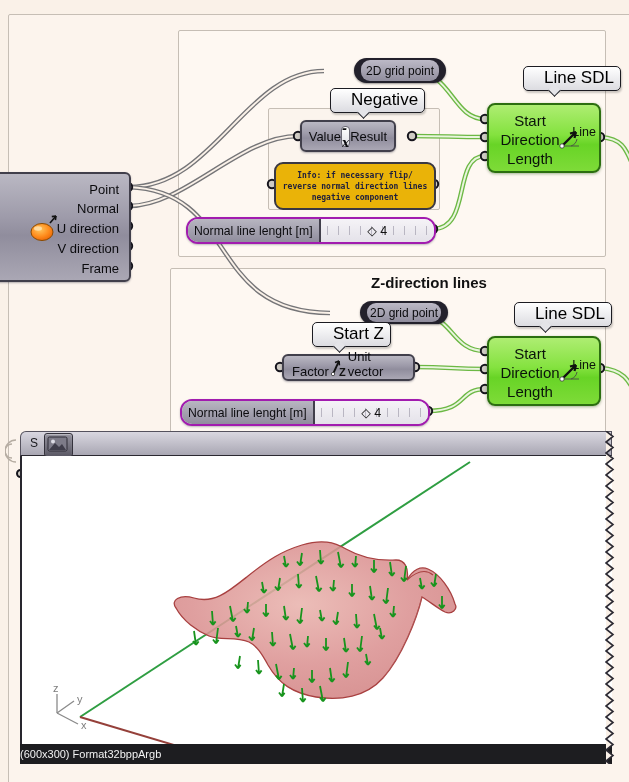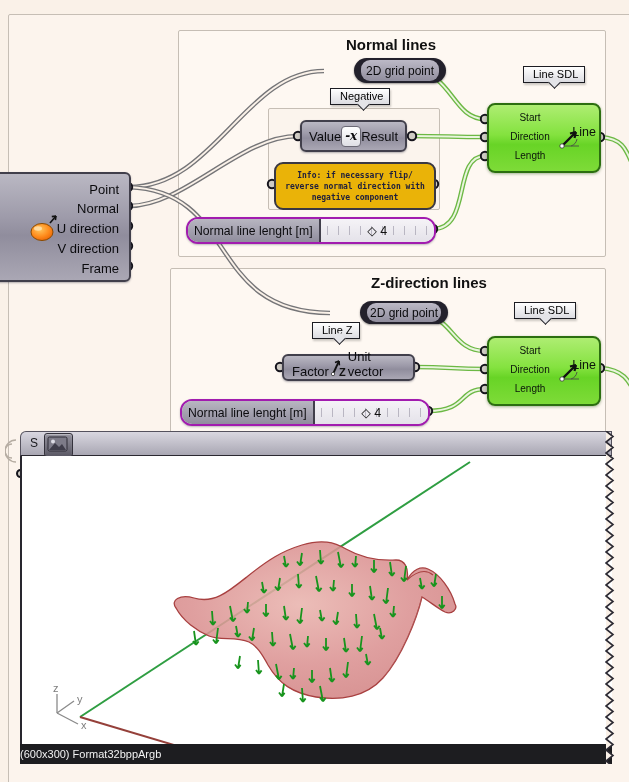--- a/index.html
+++ b/index.html
@@ -12,22 +12,22 @@
          border:1px solid #c6beb5;border-radius:2px;z-index:1;}
   .group-title{position:absolute;top:5px;left:0;right:0;text-align:center;
          font-size:15px;font-weight:bold;color:#111;z-index:2;}
   
   .comp{position:absolute;z-index:3;border:2px solid #413f4b;border-radius:6px;
         background:linear-gradient(180deg,#bab8c3 0%,#9d9aa9 42%,#908d9d 58%,#aaa7b4 100%);
         box-shadow:0 1px 2px rgba(40,40,60,.35);color:#0b0b0e;}
   .comp .lbl{font-size:13px;}
   
   .tag{position:absolute;z-index:5;background:linear-gradient(180deg,#ffffff,#dcdce1);
-       border:1px solid #1c1c22;border-radius:0;padding:1px 6px 2px 9px;
-       font-size:11px;color:#000;white-space:nowrap;box-shadow:1px 2px 2px rgba(0,0,0,.2);}
+       border:1px solid #1c1c22;border-radius:5px;padding:1px 6px 2px 20px;
+       font-size:17px;color:#000;white-space:nowrap;box-shadow:1px 2px 2px rgba(0,0,0,.2);}
   .tag .ptr{position:absolute;bottom:-5px;width:8px;height:8px;background:#e4e4e8;
        border-right:1px solid #1c1c22;border-bottom:1px solid #1c1c22;
        transform:rotate(45deg);}
   
   .capsule{position:absolute;z-index:3;background:#23212c;border-radius:13px;
        box-shadow:0 1px 2px rgba(0,0,0,.4);margin-left:32px;}
   .capsule .inner{position:absolute;left:7px;right:7px;top:2px;bottom:2px;
        background:linear-gradient(180deg,#bcb9c6,#908d9d);border-radius:9px;
        display:flex;align-items:center;justify-content:center;
        font-size:12px;color:#0a0a0c;white-space:nowrap;}
@@ -47,21 +47,21 @@
         justify-content:center;font-size:12.5px;color:#111;
         background:linear-gradient(180deg,#f5f3f7,#e4e2e9);}
   .slider .ticks{position:absolute;left:6px;right:6px;top:30%;bottom:30%;
         background:repeating-linear-gradient(90deg,#b9b6c2 0 1px,transparent 1px 11px);}
   .slider .sval{position:relative;z-index:1;white-space:pre;}
   
   .sdl{position:absolute;z-index:3;width:110px;height:66px;border:2px solid #2c6e10;
        border-radius:8px;color:#0a140a;
        background:linear-gradient(180deg,#aeed72 0%,#84e23f 45%,#68d426 60%,#7edb38 100%);
        box-shadow:0 1px 3px rgba(30,80,10,.4);}
-  .sdl .in{position:absolute;left:4px;width:74px;text-align:center;font-size:10px;}
+  .sdl .in{position:absolute;left:4px;width:74px;text-align:center;font-size:15px;}
   .sdl .out{position:absolute;right:3px;top:20px;width:30px;text-align:right;font-size:12.5px;}
   
   #viewer{position:absolute;left:20px;top:431px;width:592px;height:333px;z-index:10;}
   #vtitle{position:absolute;left:0;top:0;right:0;height:25px;
        background:linear-gradient(180deg,#d9d7e0,#a9a7b3);
        border:1px solid #55525e;border-bottom:1px solid #2a2830;
        border-radius:6px 0 0 0;box-sizing:border-box;}
   #vtitle .s{position:absolute;left:9px;top:4px;font-size:12px;color:#18181c;}
   #vicon{position:absolute;left:23px;top:1px;width:27px;height:22px;
        background:linear-gradient(180deg,#94929e,#5b5965);
@@ -74,21 +74,20 @@
        background:#cfcbc4;border:2px solid #15141c;box-sizing:border-box;}
 </style>
 </head>
 <body>
 
 <div id="stage">
 
   <div class="group" style="left:8px;top:14px;width:660px;height:790px;background:rgba(253,247,241,.5);"></div>
 
   <div class="group" style="left:178px;top:30px;width:426px;height:225px;"></div>
-  <div class="group-title" style="left:178px;width:426px;top:36px;">Normal lines</div>
 
   <div class="group" style="left:268px;top:108px;width:170px;height:100px;background:rgba(250,242,235,.8);"></div>
 
   <div class="group" style="left:170px;top:268px;width:434px;height:210px;"></div>
   <div class="group-title" style="left:170px;width:454px;top:274px;text-indent:64px;">Z-direction lines</div>
 
   <svg id="wires" class="abs" style="left:0;top:0;z-index:2;" width="629" height="782">
       <path d="M129,187 C215,187 245,71 324,71" stroke="#757578" stroke-width="4.6" fill="none"></path>
       <path d="M129,187 C215,187 245,71 324,71" stroke="#faf1e8" stroke-width="1.9" fill="none"></path>
       <path d="M129,206 C185,206 240,136 298,136" stroke="#757578" stroke-width="4.6" fill="none"></path>
@@ -160,29 +159,29 @@
     <div class="inner">2D grid point</div>
   </div>
   <div class="capsule" style="left:328px;top:301px;width:88px;height:23px;">
     <div class="inner">2D grid point</div>
   </div>
 
   <div class="tag" style="left:330px;top:88px;">
     <span>Negative</span>
     <span class="ptr" style="left:28px;"></span>
   </div>
-  <div class="comp" style="left:300px;top:120px;width:107px;height:32px;display:flex;align-items:center;justify-content:space-between;padding:0 7px;box-sizing:border-box;">
+  <div class="comp" style="left:300px;top:120px;width:96px;height:32px;display:flex;align-items:center;justify-content:flex-end;padding:0 7px;box-sizing:border-box;">
     <span class="lbl">Value</span>
     <span style="display:inline-flex;align-items:center;justify-content:center;width:21px;height:19px;background:linear-gradient(180deg,#fff,#dfdfe5);border:1px solid #6b6975;border-radius:4px;font-family:'DejaVu Serif',serif;font-style:italic;font-weight:bold;font-size:12px;">-x</span>
     <span class="lbl">Result</span>
   </div>
 
   <div class="info" style="left:274px;top:162px;width:158px;height:44px;">
     <div>Info: if necessary flip/</div>
-    <div>reverse normal direction with</div>
+    <div>reverse normal direction lines</div>
     <div>negative component</div>
   </div>
 
   <div class="slider" style="left:186px;top:217px;width:246px;height:23px;">
     <div class="slabel">Normal line lenght [m]</div>
     <div class="strack">
       <div class="ticks"></div>
       <span class="sval"><span>◇</span> <span>4</span></span>
     </div>
   </div>
@@ -199,21 +198,21 @@
       <path d="M14,21 A9 9 0 0 0 20,14" stroke="#4c5a42" stroke-width="1" fill="none"></path>
       <path d="M5,21 L22,21" stroke="#4c5a42" stroke-width="1" fill="none"></path>
       <path d="M5,21 L19,7" stroke="#111" stroke-width="2.4" fill="none"></path>
       <path d="M19,7 l-6,1.5 M19,7 l-1.5,6" stroke="#111" stroke-width="2.2" fill="none"></path>
       <circle cx="5" cy="21" r="2.2" fill="#fff" stroke="#333" stroke-width="0.8"></circle>
     </svg>
     <div class="out">Line</div>
   </div>
 
   <div class="tag" style="left:312px;top:322px;">
-    <span>Line Z</span>
+    <span>Start Z</span>
     <span class="ptr" style="left:22px;"></span>
   </div>
   <div class="comp" style="left:282px;top:354px;width:133px;height:27px;display:flex;align-items:flex-end;justify-content:space-between;padding:0 8px;box-sizing:border-box;">
     <span class="lbl">Factor</span>
     <svg width="19" height="21" viewBox="0 0 19 21" style="flex:none;">
       <path d="M4,16 L10,3" stroke="#111" stroke-width="1.8" fill="none"></path>
       <path d="M10,3 l-4,1.4 M10,3 l0.4,4.4" stroke="#111" stroke-width="1.6" fill="none"></path>
       <circle cx="4" cy="16" r="1.7" fill="#fff" stroke="#333" stroke-width="0.8"></circle>
       <text x="10" y="18" font-size="11" font-weight="bold" fill="#111" font-family="Liberation Sans,sans-serif">Z</text>
     </svg>

